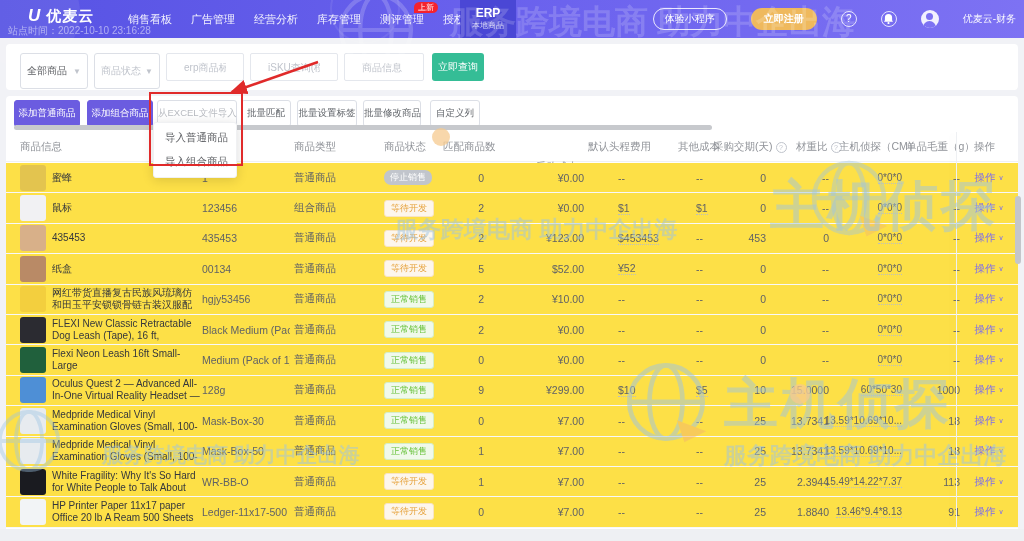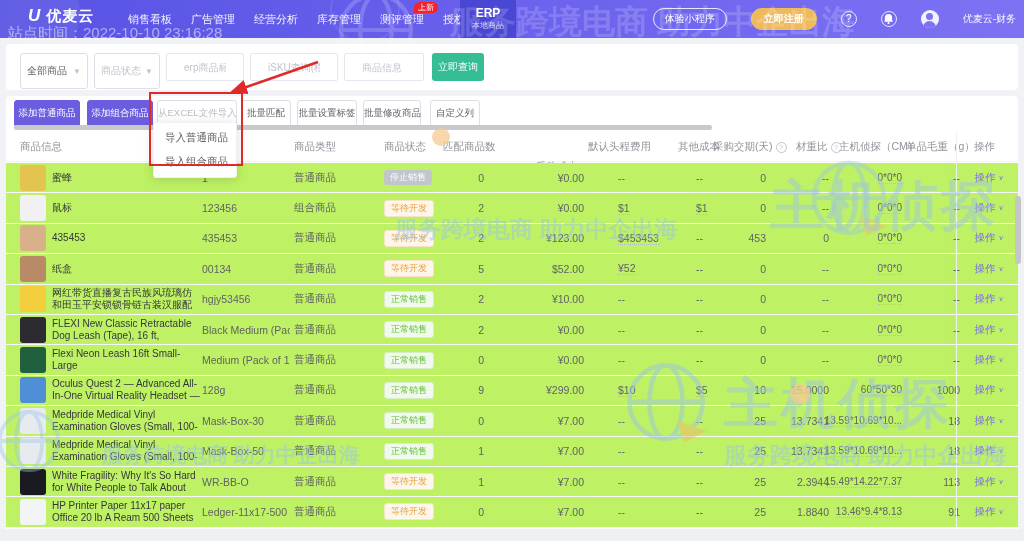--- a/index.html
+++ b/index.html
@@ -9,21 +9,21 @@
   
   .topbar { position:absolute; left:0; top:0; width:1024px; height:38px;
     background:linear-gradient(90deg,#5753e4 0%,#6c63ee 55%,#7d72f3 100%); z-index:10; }
   .topbar .deco1 { position:absolute; left:-30px; top:-42px; width:110px; height:110px; border-radius:50%;
     background:rgba(255,255,255,.07); }
   .topbar .deco2 { position:absolute; left:330px; top:-26px; width:70px; height:70px; border-radius:50%;
     border:2px solid rgba(255,255,255,.08); }
   .brand { position:absolute; left:28px; top:6px; display:flex; align-items:center; gap:6px; color:#fff; }
   .brand-u { font-size:17px; font-weight:bold; font-style:italic; }
   .brand-name { font-size:15px; font-weight:bold; letter-spacing:1px; }
-  .site-time { position:absolute; left:8px; top:24px; font-size:15px; color:rgba(255,255,255,.5); white-space:nowrap; }
+  .site-time { position:absolute; left:8px; top:24px; font-size:10px; color:rgba(255,255,255,.5); white-space:nowrap; }
   .nav { position:absolute; left:128px; top:0; height:38px; display:flex; align-items:center; gap:19px; }
   .nav-item { position:relative; font-size:11px; color:rgba(255,255,255,.92); white-space:nowrap; cursor:pointer; }
   .nav-badge { position:absolute; top:-10px; right:-14px; background:#f5222d; color:#fff; font-size:8px;
     line-height:11px; padding:0 4px; border-radius:6px 6px 6px 0; }
   .erp-tab { position:absolute; left:460px; top:0; width:56px; height:38px; background:#4a47d5;
     display:flex; flex-direction:column; align-items:center; justify-content:center; cursor:pointer; }
   .erp-title { font-size:12px; font-weight:bold; color:#fff; line-height:13px; }
   .erp-sub { font-size:8px; color:rgba(255,255,255,.75); }
   .topbar-right { position:absolute; right:8px; top:0; height:38px; display:flex; align-items:center; gap:24px; }
   .trial-btn { border:1px solid rgba(255,255,255,.85); color:#fff; font-size:10px; line-height:10px;
@@ -75,41 +75,41 @@
 
   
   .anno { position:absolute; left:0; top:0; width:1024px; height:541px; z-index:70; pointer-events:none; }
 
   
   .thead { position:absolute; left:0; top:36px; width:1012px; height:30px; border-bottom:1px solid #f0f1f4; }
   .th { position:absolute; top:8px; font-size:10.5px; color:#909399; white-space:nowrap; display:flex; align-items:center; gap:3px; }
   .help-ic { width:11px; height:11px; border-radius:50%; border:1px solid #c0c4cc; color:#c0c4cc; font-size:7px;
     line-height:9px; text-align:center; display:inline-block; }
   .tbody { position:absolute; left:0; top:67px; width:1012px; }
-  .trow { position:relative; height:30.4px; border-bottom:1px solid #f7f8fa; background:#bef264; }
+  .trow { position:relative; height:30.4px; border-bottom:1px solid #f7f8fa; background:#fde047; }
   .td { position:absolute; top:0; height:100%; display:flex; align-items:center; font-size:10.5px; color:#606266; white-space:nowrap; }
   .ta-r { justify-content:flex-end; }
   .ta-c { justify-content:center; }
   .c-info   { left:14px;  width:180px; gap:6px; }
   .c-sku    { left:196px; width:88px; overflow:hidden; }
   .c-type   { left:288px; width:80px; }
   .c-status { left:378px; width:60px; }
   .c-match  { left:420px; width:58px; }
   .c-cost   { left:478px; width:100px; }
   .c-fleg   { left:612px; width:76px; }
   .c-other  { left:690px; width:60px; }
   .c-lead   { left:714px; width:46px; }
   .c-ratio  { left:760px; width:63px; }
   .c-size   { left:816px; width:80px; overflow:hidden; font-size:10px; }
   .c-weight { left:900px; width:54px; }
   .c-op     { left:954px; width:58px; }
   .pimg { width:26px; height:26px; border-radius:3px; flex:0 0 26px; }
   .ptitle { font-size:10px; line-height:12px; color:#35373c; white-space:normal; overflow:hidden; max-height:24px; }
   .badge { font-size:9px; line-height:9px; padding:3px 6px; border-radius:3px; white-space:nowrap; }
-  .b-stopped { background:#c1c5cc; color:#fff; }
+  .b-stopped { background:#c1c5cc; color:#fff;border-radius:7px; }
   .b-waiting { background:#fdf6ec; color:#e6a23c; border:1px solid #f8e4c4; }
   .b-normal  { background:#f0f9eb; color:#67c23a; border:1px solid #d6eec5; }
   .editable { border-bottom:1px dotted #b9bdc4; cursor:pointer; }
   .op-link { color:#7b6bf0; cursor:pointer; font-size:10.5px; }
   .op-caret { color:#7b6bf0; font-size:7px; margin-left:3px; }
   .op-sep { position:absolute; left:950px; top:36px; bottom:0; width:1px; background:#eef0f3;
     box-shadow:-4px 0 6px rgba(31,35,41,.05); }
 
   .vscroll { position:absolute; left:1015px; top:196px; width:6px; height:68px; border-radius:3px; background:#c4c6cb; z-index:45; cursor:grab; }
   .footer-strip { position:absolute; left:0; top:529px; width:1024px; height:12px; background:#eef0f3; z-index:30; }

